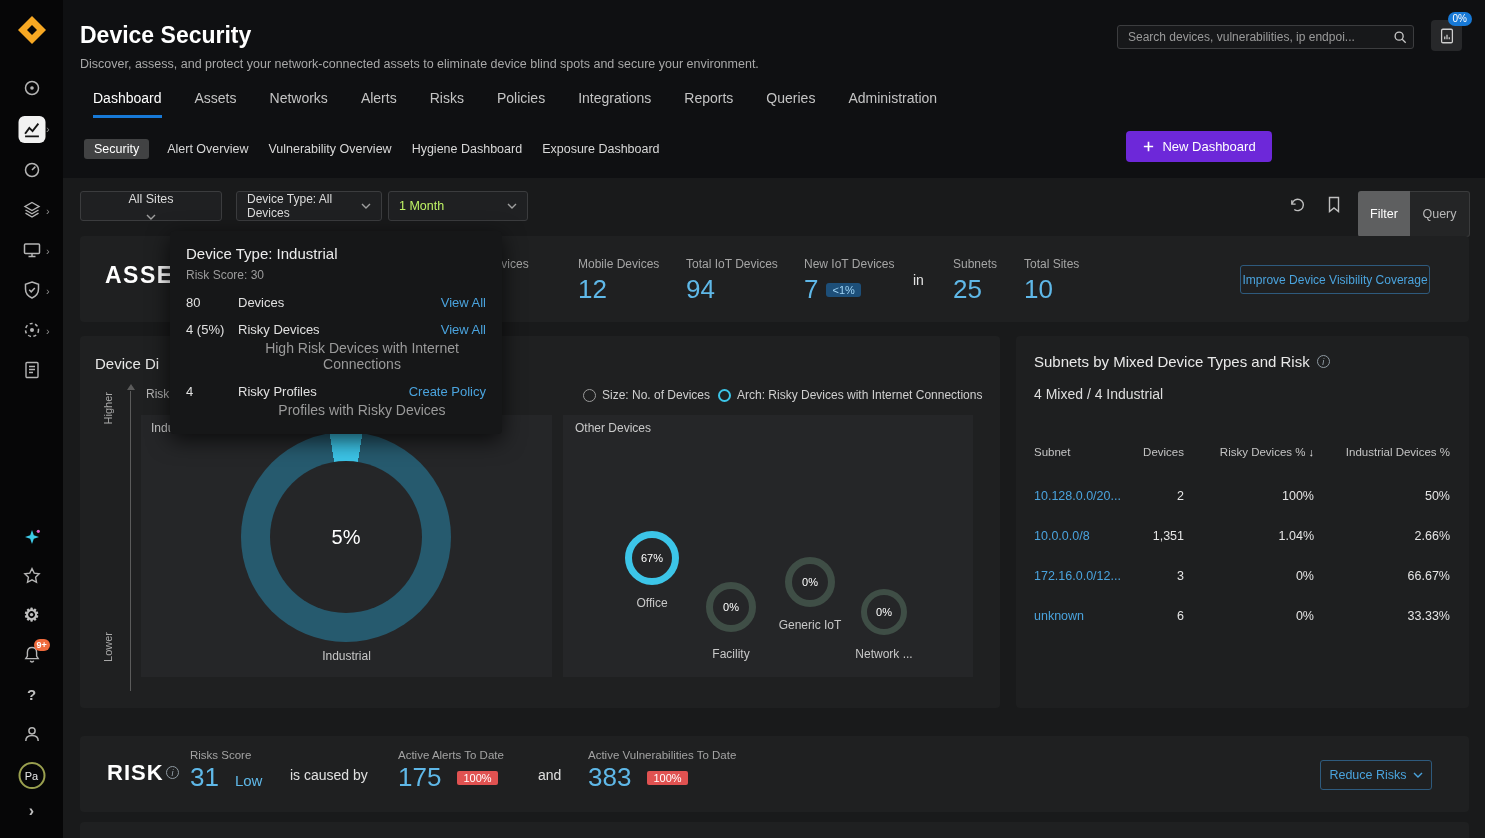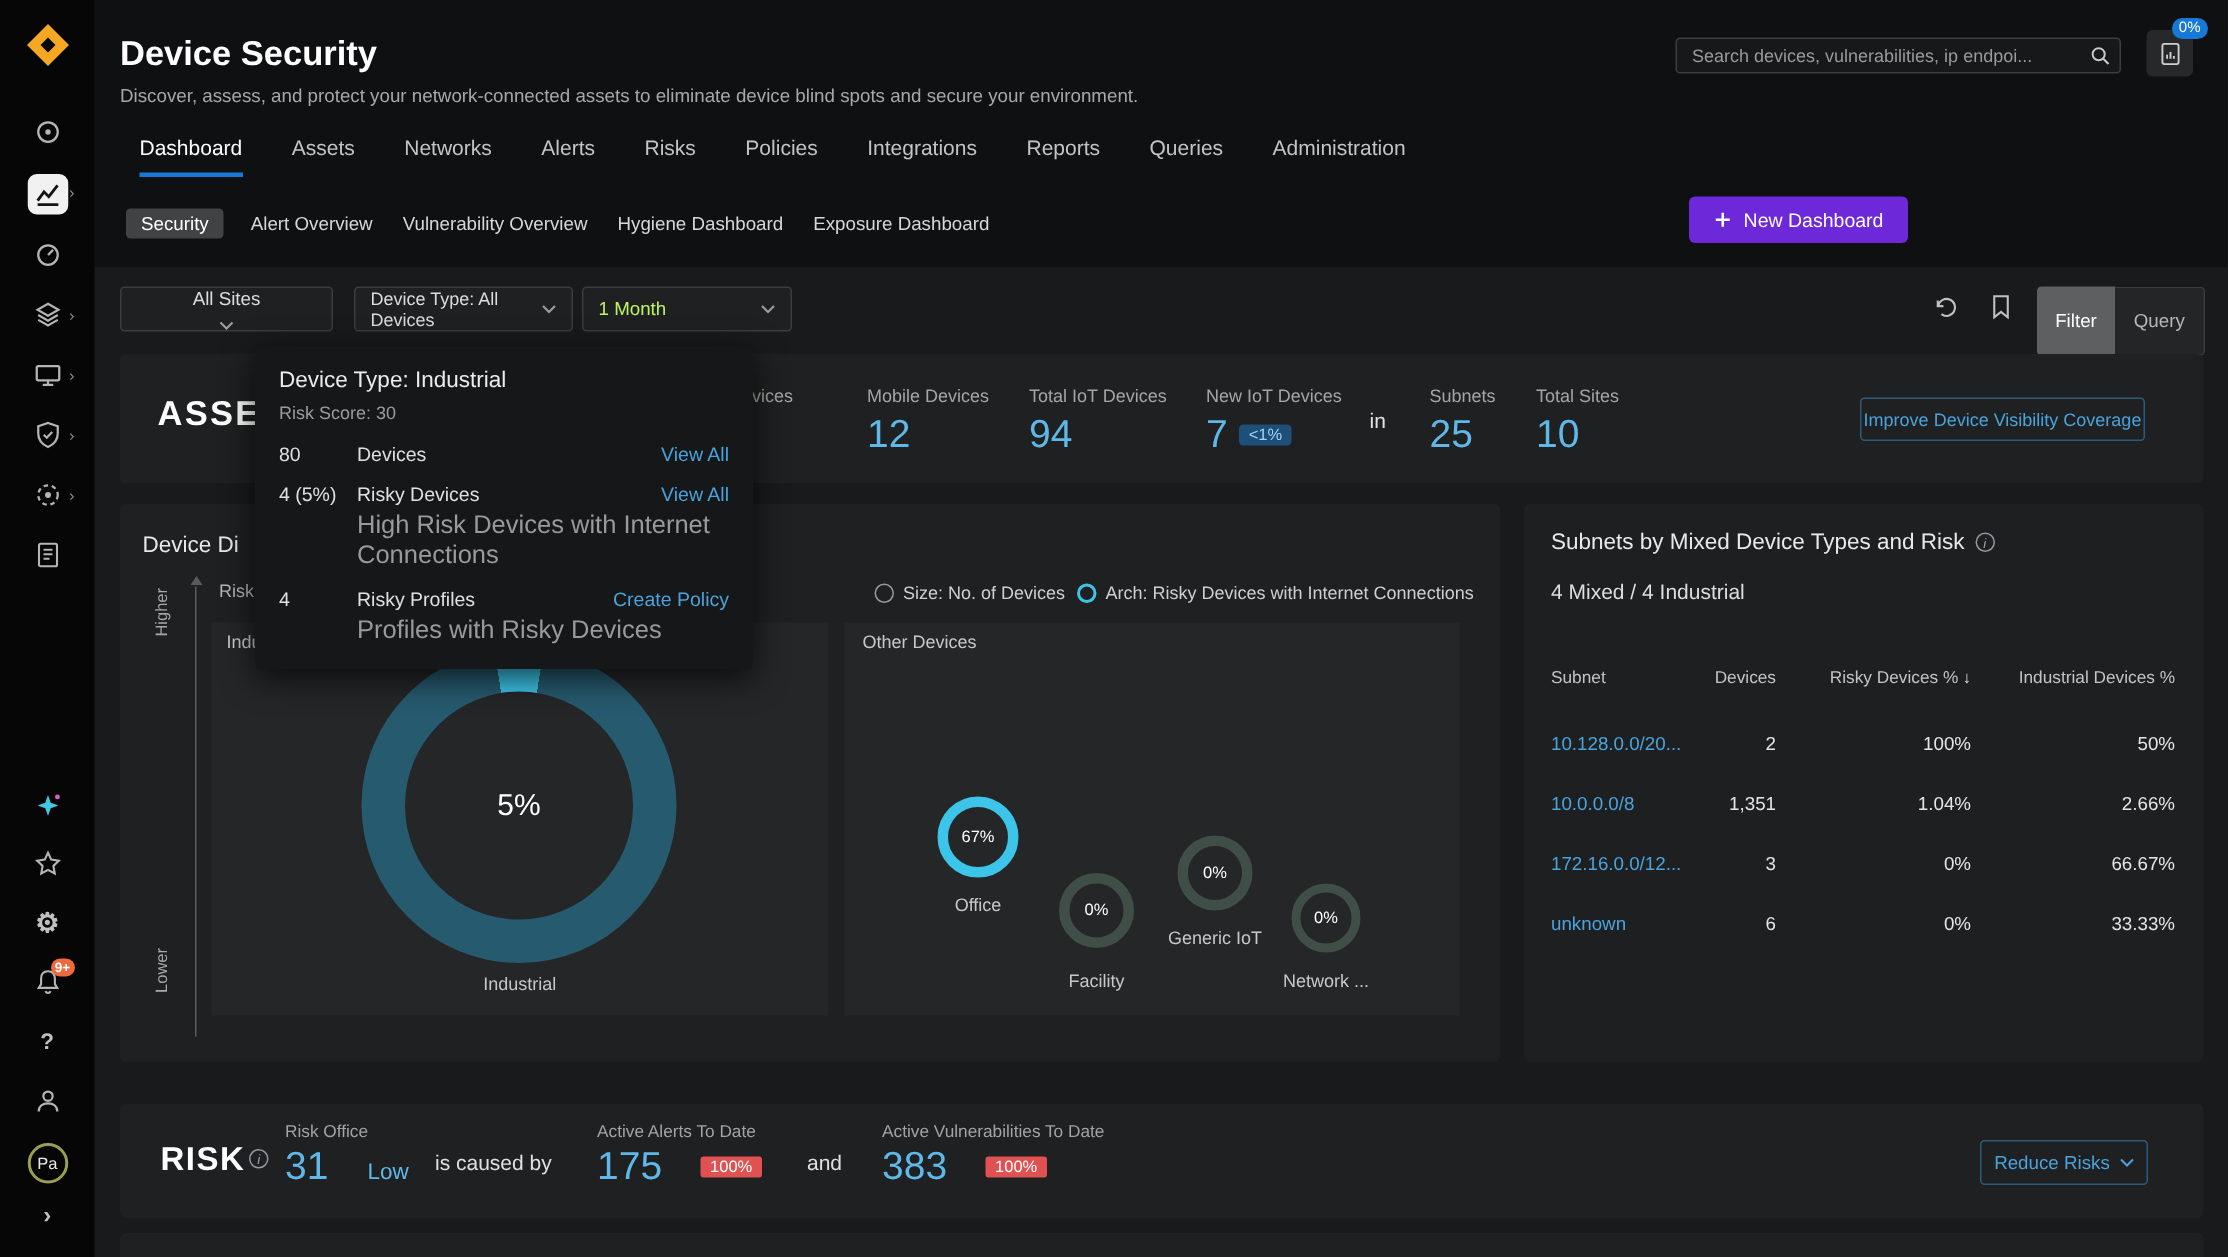--- a/index.html
+++ b/index.html
@@ -76,21 +76,21 @@
 
   
   .popover { position:absolute; left:170px; top:231px; width:332px; background:#161718; border-radius:4px; z-index:400;
      box-shadow:0 6px 22px rgba(0,0,0,.7); padding:14px 16px 16px; }
   .pop-title { font-size:15px; color:#ececec; margin-bottom:6px; }
   .pop-risk { font-size:12px; color:#9c9c9c; margin-bottom:13px; }
   .pop-row { display:flex; font-size:13px; color:#e0e0e0; align-items:baseline; }
   .pop-val { width:52px; flex:none; }
   .pop-lbl { flex:1; }
   .pop-act { color:#4aa3dd; cursor:pointer; white-space:nowrap; }
-  .pop-sub { display:block; margin:3px 0 0 52px; font-size:17px; color:#9a9a9a; }
+  .pop-sub { display:block; margin:3px 0 0 52px; font-size:14px; color:#9a9a9a;text-align:center; }
   .pop-sub:empty { display:none; }
   .pop-block { margin-bottom:12px; }
   .pop-block:last-child { margin-bottom:0; }
 
   
   .dist-title { position:absolute; left:15px; top:19px; font-size:15px; color:#e8e8e8; }
   .radio { position:absolute; width:13px; height:13px; border:1.5px solid #9a9a9a; border-radius:50%; cursor:pointer; }
   .radio.sel { border:2px solid #3cc5e8; }
   .radio-lbl { position:absolute; font-size:12px; color:#cfcfcf; cursor:pointer; white-space:nowrap; }
   .axis-line { position:absolute; left:50px; top:55px; width:1px; height:300px; background:#5b5b5b; }
@@ -125,21 +125,21 @@
   .sn-rows { margin-top:12px; }
   .sn-link { color:#4aa3dd; cursor:pointer; }
   .sn-num { color:#e5e5e5; }
   .sort-icon::after { content:"\2193"; color:#e0e0e0; margin-left:3px; font-size:11px; }
 
   
   .risk-title { position:absolute; left:27px; top:24px; font-size:22px; font-weight:600; letter-spacing:1px; color:#fff; }
   .risk-info { position:absolute; left:86px; top:30px; }
   .risk-grp { position:absolute; top:13px; }
   .risk-lbl { display:block; font-size:11.5px; color:#a3a3a3; white-space:nowrap; }
-  .risk-valrow { display:flex; align-items:baseline; gap:26px; margin-top:1px; }
+  .risk-valrow { display:flex; align-items:baseline; gap:16px; margin-top:1px; }
   .risk-val { font-size:26px; color:#5fb8e8; }
   .risk-level { font-size:15px; color:#5fb8e8; }
   .red-badge { background:#e05251; color:#fff; font-size:11px; padding:1px 6px; border-radius:2px; align-self:center; }
   .risk-conj { position:absolute; top:31px; font-size:14px; color:#e0e0e0; }
   .reduce-btn { position:absolute; left:1240px; top:24px; width:112px; height:30px; font-size:12.5px; }
 
   svg { display:block; }
 </style>
 </head>
 <body>
@@ -440,21 +440,21 @@
           <span class="sn-num">33.33%</span>
         </div>
       </div>
     </div>
   </section>
 
   <section class="card risk-card">
     <span class="risk-title">RISK</span>
     <span class="info-i risk-info">i</span>
     <div class="risk-grp" style="left:110px">
-      <span class="risk-lbl">Risk Office</span>
+      <span class="risk-lbl">Risks Score</span>
       <div class="risk-valrow">
         <span class="risk-val">31</span>
         <span class="risk-level">Low</span>
       </div>
     </div>
     <span class="risk-conj" style="left:210px">is caused by</span>
     <div class="risk-grp" style="left:318px">
       <span class="risk-lbl">Active Alerts To Date</span>
       <div class="risk-valrow">
         <span class="risk-val">175</span>

